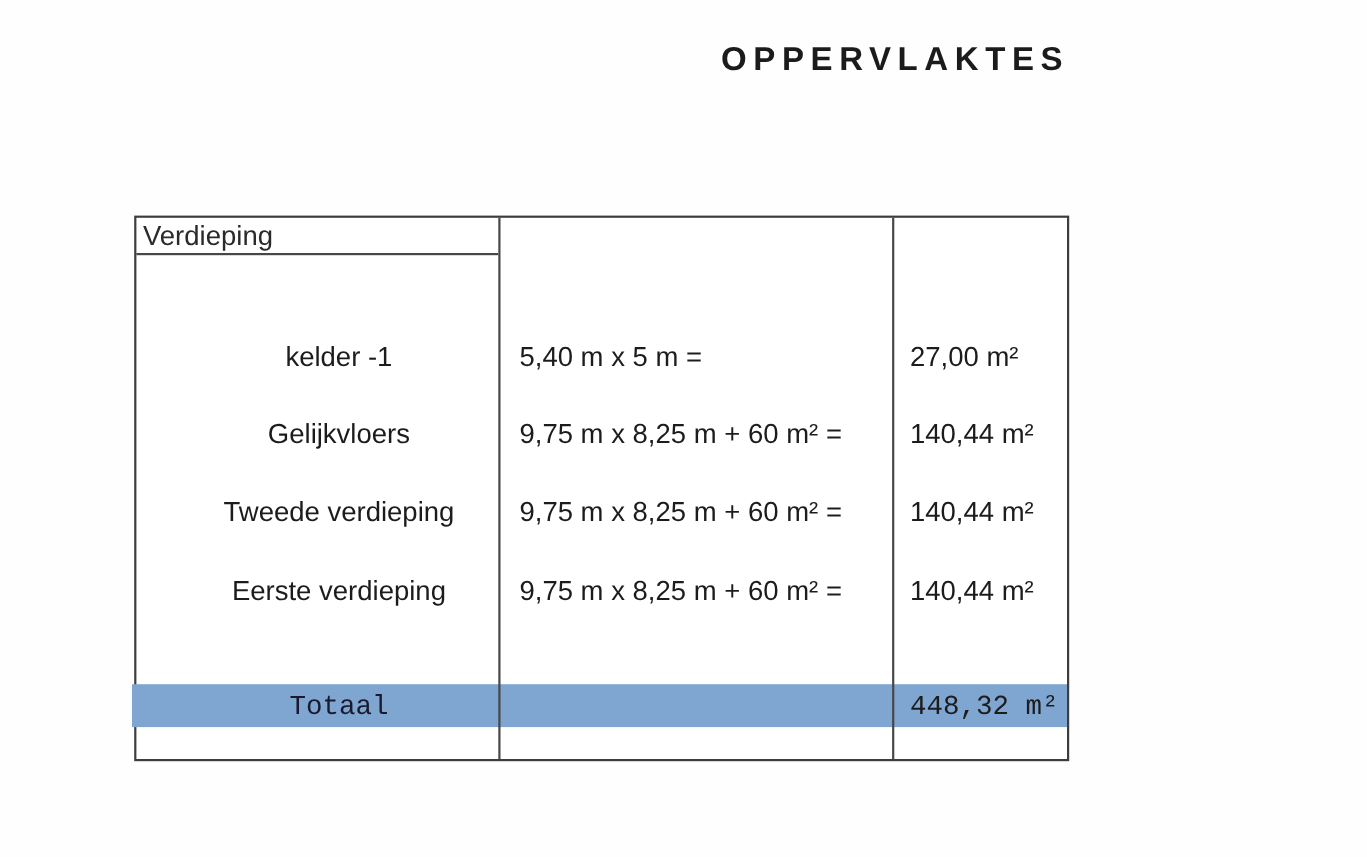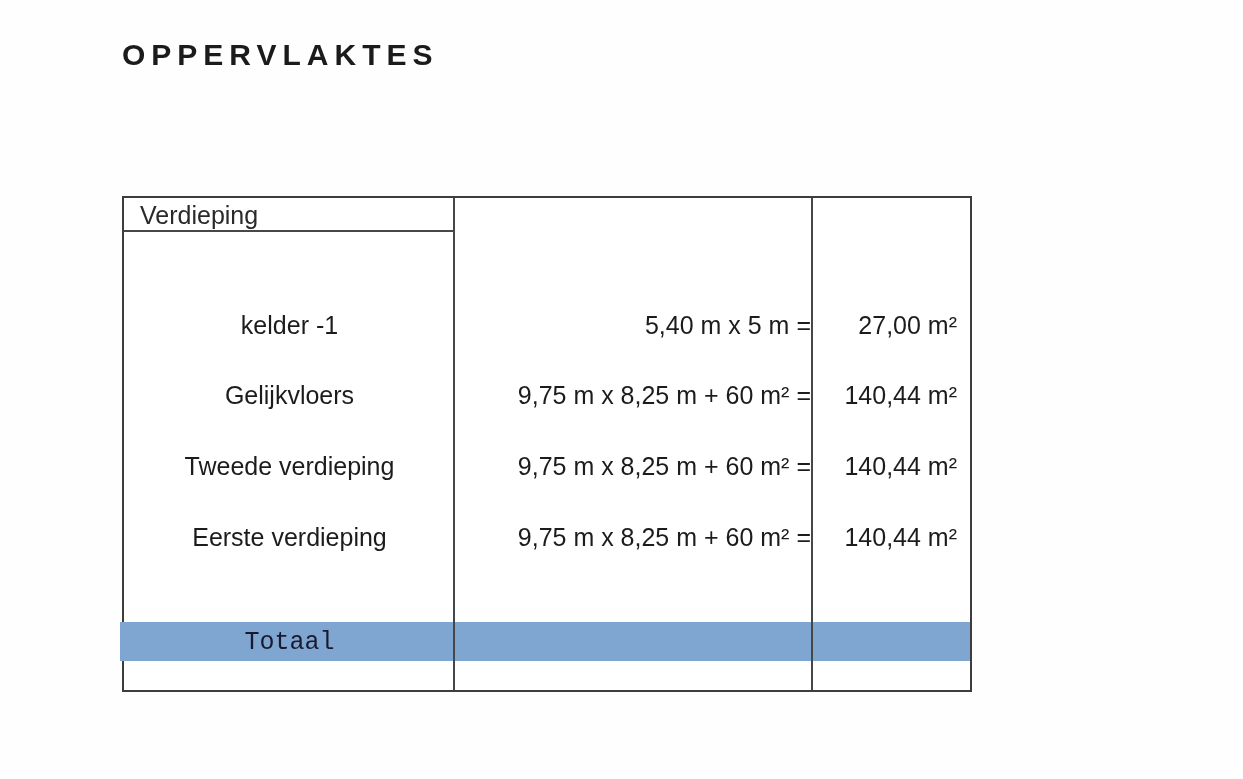--- a/index.html
+++ b/index.html
@@ -16,21 +16,21 @@
     position: relative;
     width: 1243px;
     height: 779px;
     background: #fefefe;
   }
   .doc-title {
     position: absolute;
     left: 122px;
     top: 38px;
     width: 850px;
-    text-align: left;
+    text-align: right;
     font-size: 30px;
     font-weight: 700;
     letter-spacing: 6px;
     color: #1b1b1b;
   }
   .areas-table {
     position: absolute;
     left: 122px;
     top: 196px;
     width: 846px;
@@ -52,51 +52,51 @@
   
   .table-header {
     position: absolute;
     left: 0;
     top: 0;
     width: 329px;
     height: 34px;
     border-bottom: 2px solid #474747;
     font-size: 25px;
     line-height: 34px;
-    padding-left: 16px;
+    padding-left: 6px;
     box-sizing: border-box;
     color: #2a2a2a;
     z-index: 2;
   }
   
   .trow {
     position: absolute;
     left: 0;
     width: 100%;
     height: 70px;
     display: flex;
     align-items: center;
     z-index: 2;
   }
   .trow .c-label {
     width: 331px;
     text-align: center;
     font-size: 25px;
+    margin-left: 20px;
   }
   .trow .c-formula {
     width: 358px;
-    text-align: right;
     font-size: 25px;
     padding-right: 2px;
     box-sizing: border-box;
     white-space: nowrap;
   }
   .trow .c-area {
     width: 144px;
-    text-align: right;
+    text-align: left;
     font-size: 25px;
     white-space: nowrap;
   }
   .row-kelder  { top: 92px; }
   .row-gelijk  { top: 162px; }
   .row-eerste  { top: 233px; }
   .row-tweede  { top: 304px; }
   
   .total-band {
     position: absolute;
@@ -150,16 +150,17 @@
       <div class="c-label">Eerste verdieping</div>
       <div class="c-formula">9,75 m x 8,25 m + 60 m² =</div>
       <div class="c-area">140,44 m²</div>
     </div>
 
     <div class="total-band" style="background: rgb(127, 166, 209);"></div>
 
     <div class="trow row-total">
       <div class="c-label">Totaal</div>
       <div class="c-formula"></div>
+      <div class="c-area">448,32 m²</div>
     </div>
 
   </div>
 </div>
 
 </body></html>

